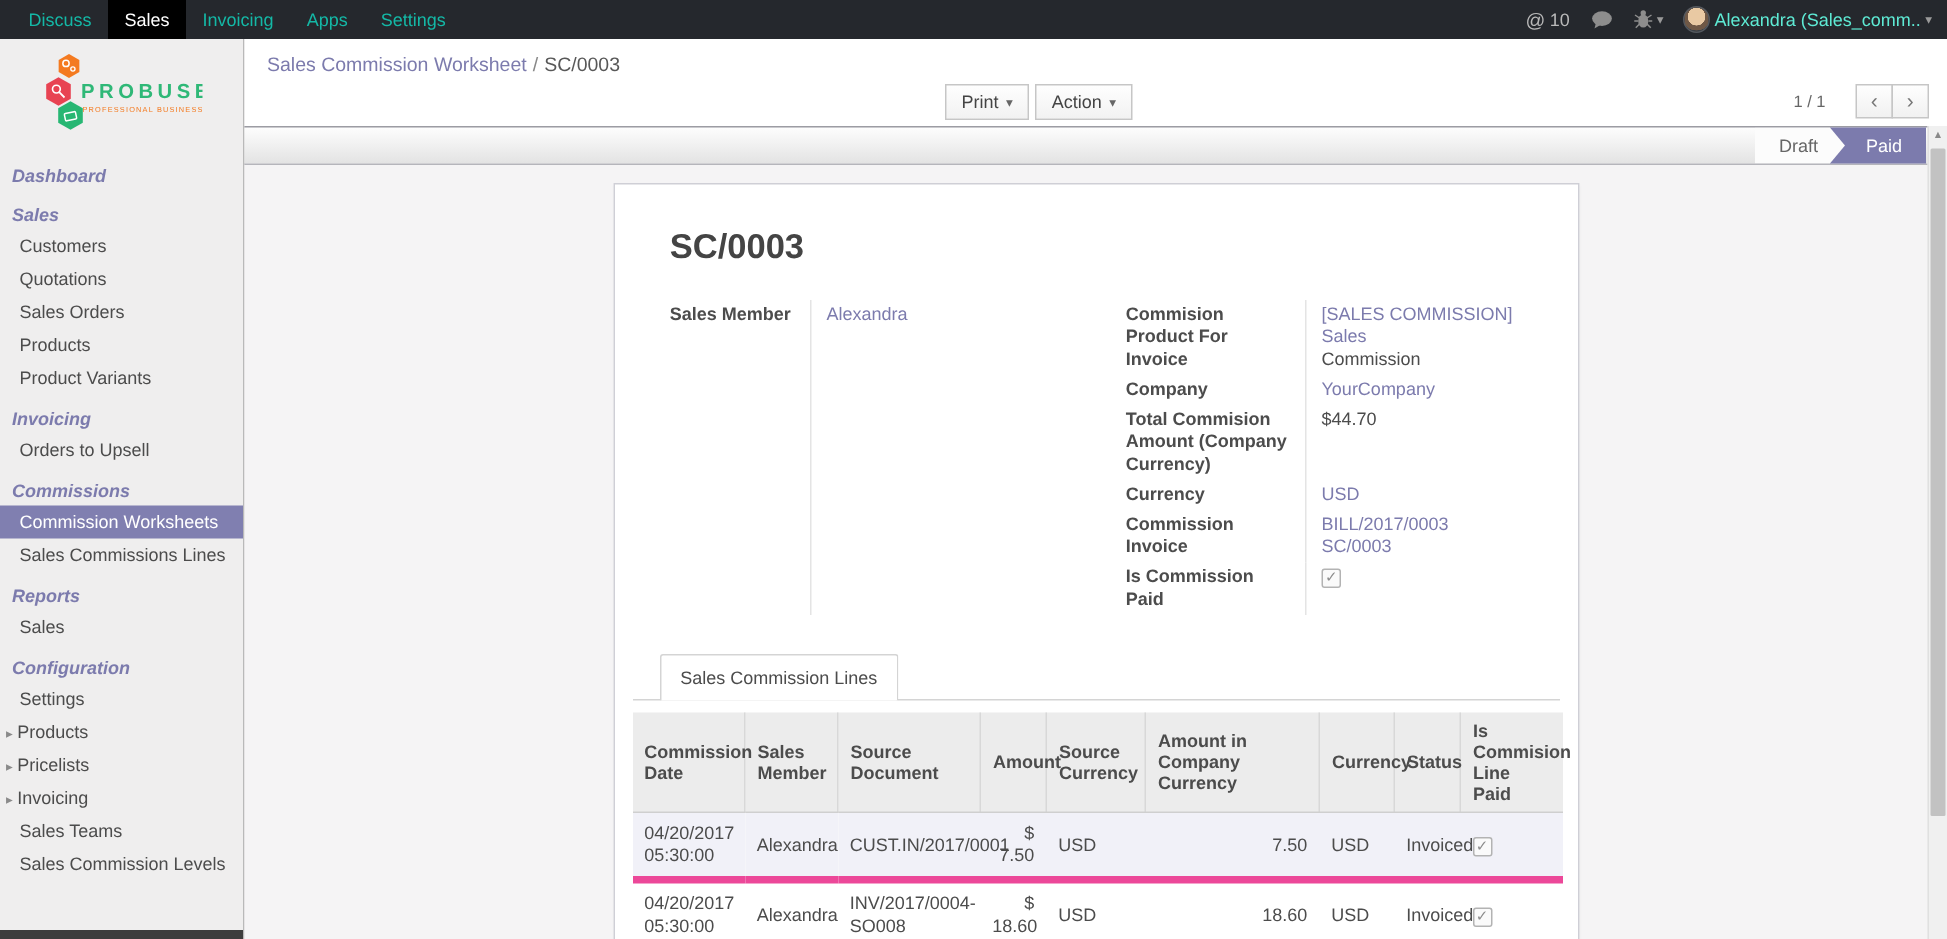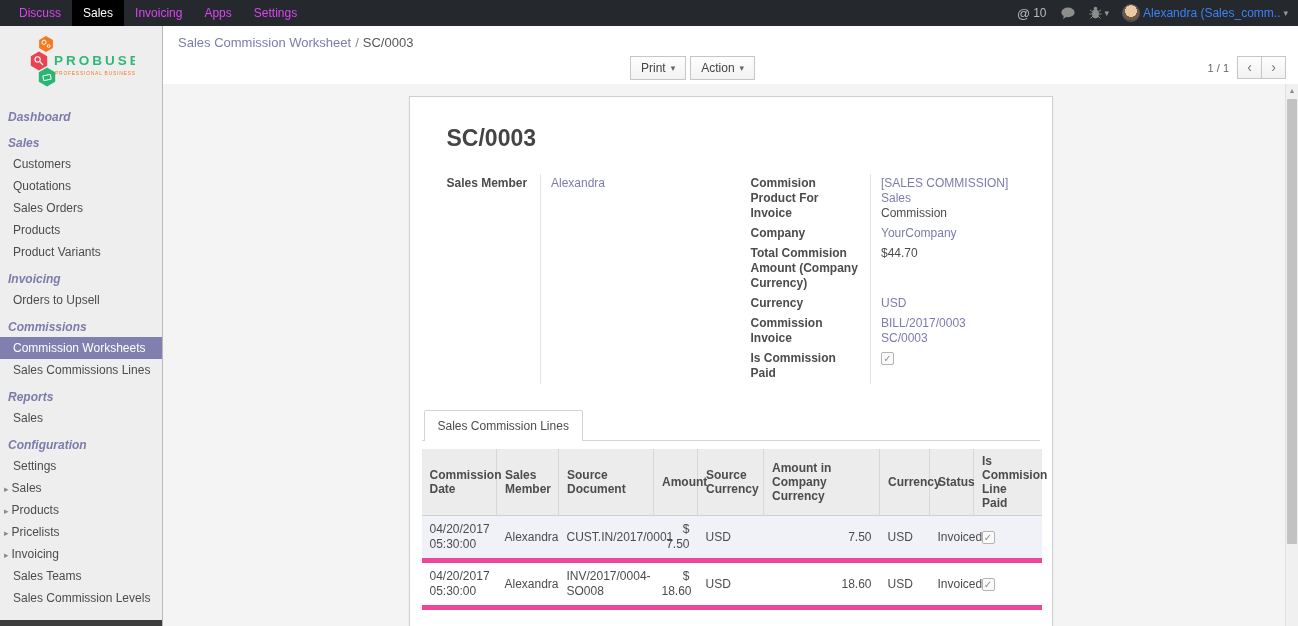--- a/index.html
+++ b/index.html
@@ -4,30 +4,30 @@
 <style>
   * { margin:0; padding:0; box-sizing:border-box; }
   html,body { width:1298px; height:626px; overflow:hidden; background:#f5f4f5;
               font-family:"Liberation Sans", sans-serif; font-size:12px; color:#4c4c4c; }
 
   
   .topbar { height:26px; background:#25282d; display:flex; align-items:stretch;
             justify-content:space-between; color:#c3c3c3; }
   .topbar-left { display:flex; align-items:stretch; padding-left:8px; }
   .top-menu { display:flex; align-items:center; padding:0 11px; font-size:12px;
-              color:#d946ef; cursor:pointer; }
+              color:#14b8a6; cursor:pointer; }
   .top-menu.active { background:#000; color:#fff; }
   .topbar-right { display:flex; align-items:center; gap:13px; padding-right:10px; }
   .systray-item { display:flex; align-items:center; gap:3px; color:#b9b9b9; cursor:pointer; }
   .at-glyph { font-size:13px; color:#b9b9b9; }
   .caret { font-size:9px; color:#9a9a9a; }
   .avatar { width:18px; height:18px; border-radius:50%;
             background:radial-gradient(circle at 50% 38%, #e9c9a3 0 46%, #6f5846 47% 72%, #3a3f45 73%);
             border:1px solid #55595f; }
-  .username { font-size:12px; color:#3b82f6; white-space:nowrap; }
+  .username { font-size:12px; color:#5eead4; white-space:nowrap; }
 
   
   .app { display:flex; height:600px; }
   .sidebar { width:163px; background:#efeeee; border-right:1px solid #b9b9b9;
              display:flex; flex-direction:column; }
   .main { flex:1; position:relative; display:flex; flex-direction:column; min-width:0; }
 
   
   .logo-wrap { padding:8px 6px 6px 30px; }
   .side-menu { flex:1; }
@@ -42,21 +42,21 @@
   .breadcrumb { padding:9px 0 0 15px; font-size:13px; }
   .breadcrumb .bc-link { color:#7c7bad; cursor:pointer; }
   .breadcrumb .bc-sep { color:#888; padding:0 4px; }
   .breadcrumb .bc-current { color:#585858; }
   .cp-buttons { position:absolute; left:467px; top:30px; display:flex; }
   .btn { background:linear-gradient(#fefefe,#f2f2f2); border:1px solid #c6c6c6;
          color:#444; font-size:12px; padding:4px 10px; cursor:pointer;
          display:flex; align-items:center; gap:5px; }
   .btn + .btn { margin-left:4px; }
   .btn .caret { color:#666; }
-  .pager { position:absolute; right:12px; top:30px; display:flex; align-items:center; gap:8px; }
+  .pager { position:absolute; right:12px; top:30px; display:flex; align-items:center; gap:20px; }
   .pager-value { font-size:11px; color:#666; }
   .pager-btns { display:flex; }
   .pager-btn { width:25px; height:23px; background:linear-gradient(#fefefe,#f1f1f1);
                border:1px solid #c6c6c6; color:#777; font-size:14px; line-height:21px;
                text-align:center; cursor:pointer; }
   .pager-btn + .pager-btn { margin-left:-1px; }
 
   
   .statusbar { height:26px; background:linear-gradient(#fdfdfd,#e3e3e3);
                border-top:1px solid #9c9ca3; border-bottom:1px solid #b5b5bb;
@@ -87,21 +87,21 @@
 
   .checkbox { display:inline-block; width:13px; height:13px; background:#fafafa;
               border:1px solid #b3b3b3; border-radius:2px; font-size:10px; line-height:11px;
               text-align:center; color:#8d8d8d; }
 
   
   .notebook { margin-top:26px; padding:0 12px; }
   .tab-row { border-bottom:1px solid #d4d4d4; padding-left:2px; }
   .tab { display:inline-block; background:#fff; border:1px solid #d4d4d4; border-bottom:none;
          padding:8px 13px; margin-bottom:-1px; position:relative; font-size:12px;
-         color:#4c4c4c; cursor:pointer; border-radius:2px 2px 0 0; }
+         color:#4c4c4c; cursor:pointer; border-radius:2px 2px 0 0;margin-left:16px; }
 
   table.lines { width:100%; border-collapse:collapse; margin-top:8px; font-size:12px;
                 table-layout:fixed; }
   table.lines th { background:#ececec; font-weight:bold; color:#4c4c4c; text-align:left;
                    padding:5px 8px; border-right:1px solid #d8d8d8; border-bottom:1px solid #cfcfcf;
                    vertical-align:middle; line-height:14px; }
   table.lines th:last-child { border-right:none; }
   table.lines td { padding:6px 8px; vertical-align:middle; line-height:15px; }
   tbody tr { border-bottom:5px solid #ec4899; cursor:pointer;margin-top:28px; }
   tbody tr:nth-child(odd) { background:#f1f1f8; }
@@ -183,21 +183,20 @@
       <div class="side-item">Product Variants</div>
       <div class="side-header">Invoicing</div>
       <div class="side-item">Orders to Upsell</div>
       <div class="side-header">Commissions</div>
       <div class="side-item selected">Commission Worksheets</div>
       <div class="side-item">Sales Commissions Lines</div>
       <div class="side-header">Reports</div>
       <div class="side-item">Sales</div>
       <div class="side-header">Configuration</div>
       <div class="side-item">Settings</div>
-      <div class="side-item"><span class="expander">▸</span><span>Sales</span></div>
       <div class="side-item"><span class="expander">▸</span><span>Products</span></div>
       <div class="side-item"><span class="expander">▸</span><span>Pricelists</span></div>
       <div class="side-item"><span class="expander">▸</span><span>Invoicing</span></div>
       <div class="side-item">Sales Teams</div>
       <div class="side-item">Sales Commission Levels</div>
     </div>
     <div class="side-foot"></div>
   </div>
 
   <div class="main">
@@ -218,20 +217,24 @@
       </div>
       <div class="pager">
         <span class="pager-value">1 / 1</span>
         <div class="pager-btns">
           <div class="pager-btn">‹</div>
           <div class="pager-btn">›</div>
         </div>
       </div>
     </div>
 
+    <div class="statusbar">
+      <div class="stage stage-draft">Draft</div>
+      <div class="stage stage-paid">Paid</div>
+    </div>
 
     <div class="content">
       <div class="sheet">
         <div class="sheet-inner">
           <div class="doc-title">SC/0003</div>
 
           <div class="field-grid">
 
             <div class="fgroup fgroup-left">
               <div class="frow">

